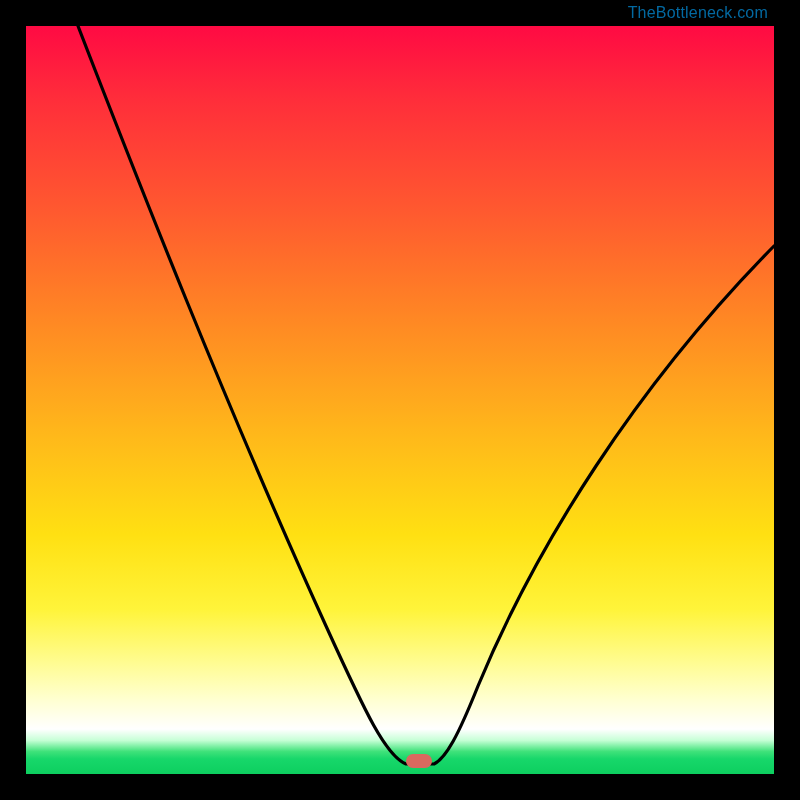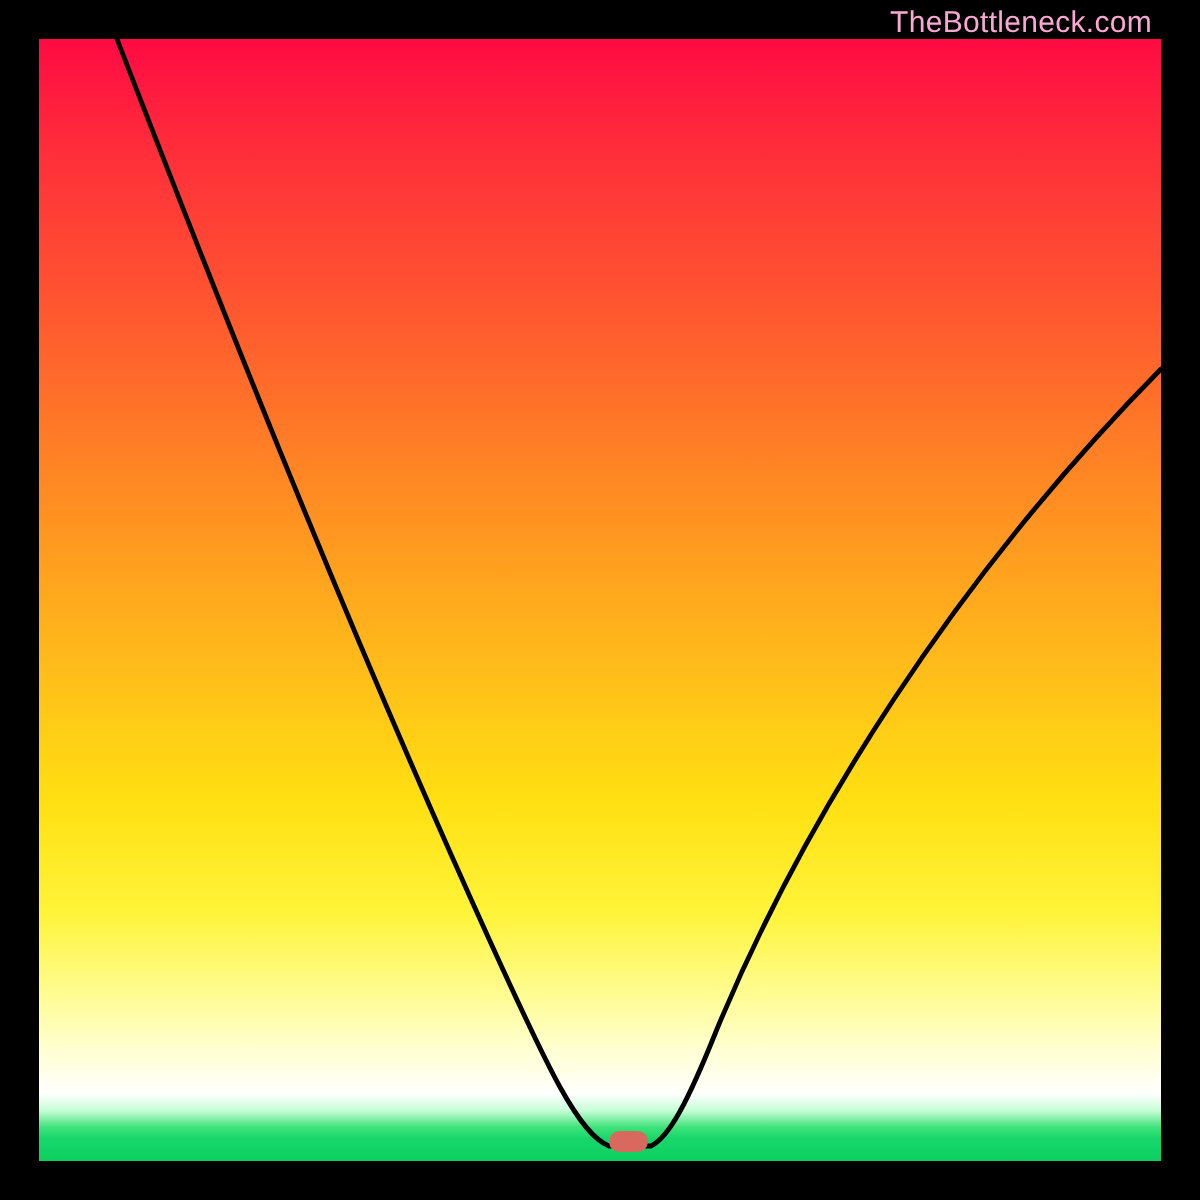--- a/index.html
+++ b/index.html
@@ -39,22 +39,22 @@
       #c6ffd6 95.5%,
       #3fe27a 97%,
       #17d76a 98%,
       #0dcf5f 100%
     );
   }
   .watermark {
     position: absolute;
     top: 4px;
     right: 32px;
-    color: #f9a8d4;
-    font-size: 20px;
+    color: #0369a1;
+    font-size: 16px;
     font-weight: 500;
     letter-spacing: 0.2px;
     user-select: none;
   }
   .marker {
     position: absolute;
     width: 26px;
     height: 14px;
     background: #d9695f;
     border-radius: 8px;

